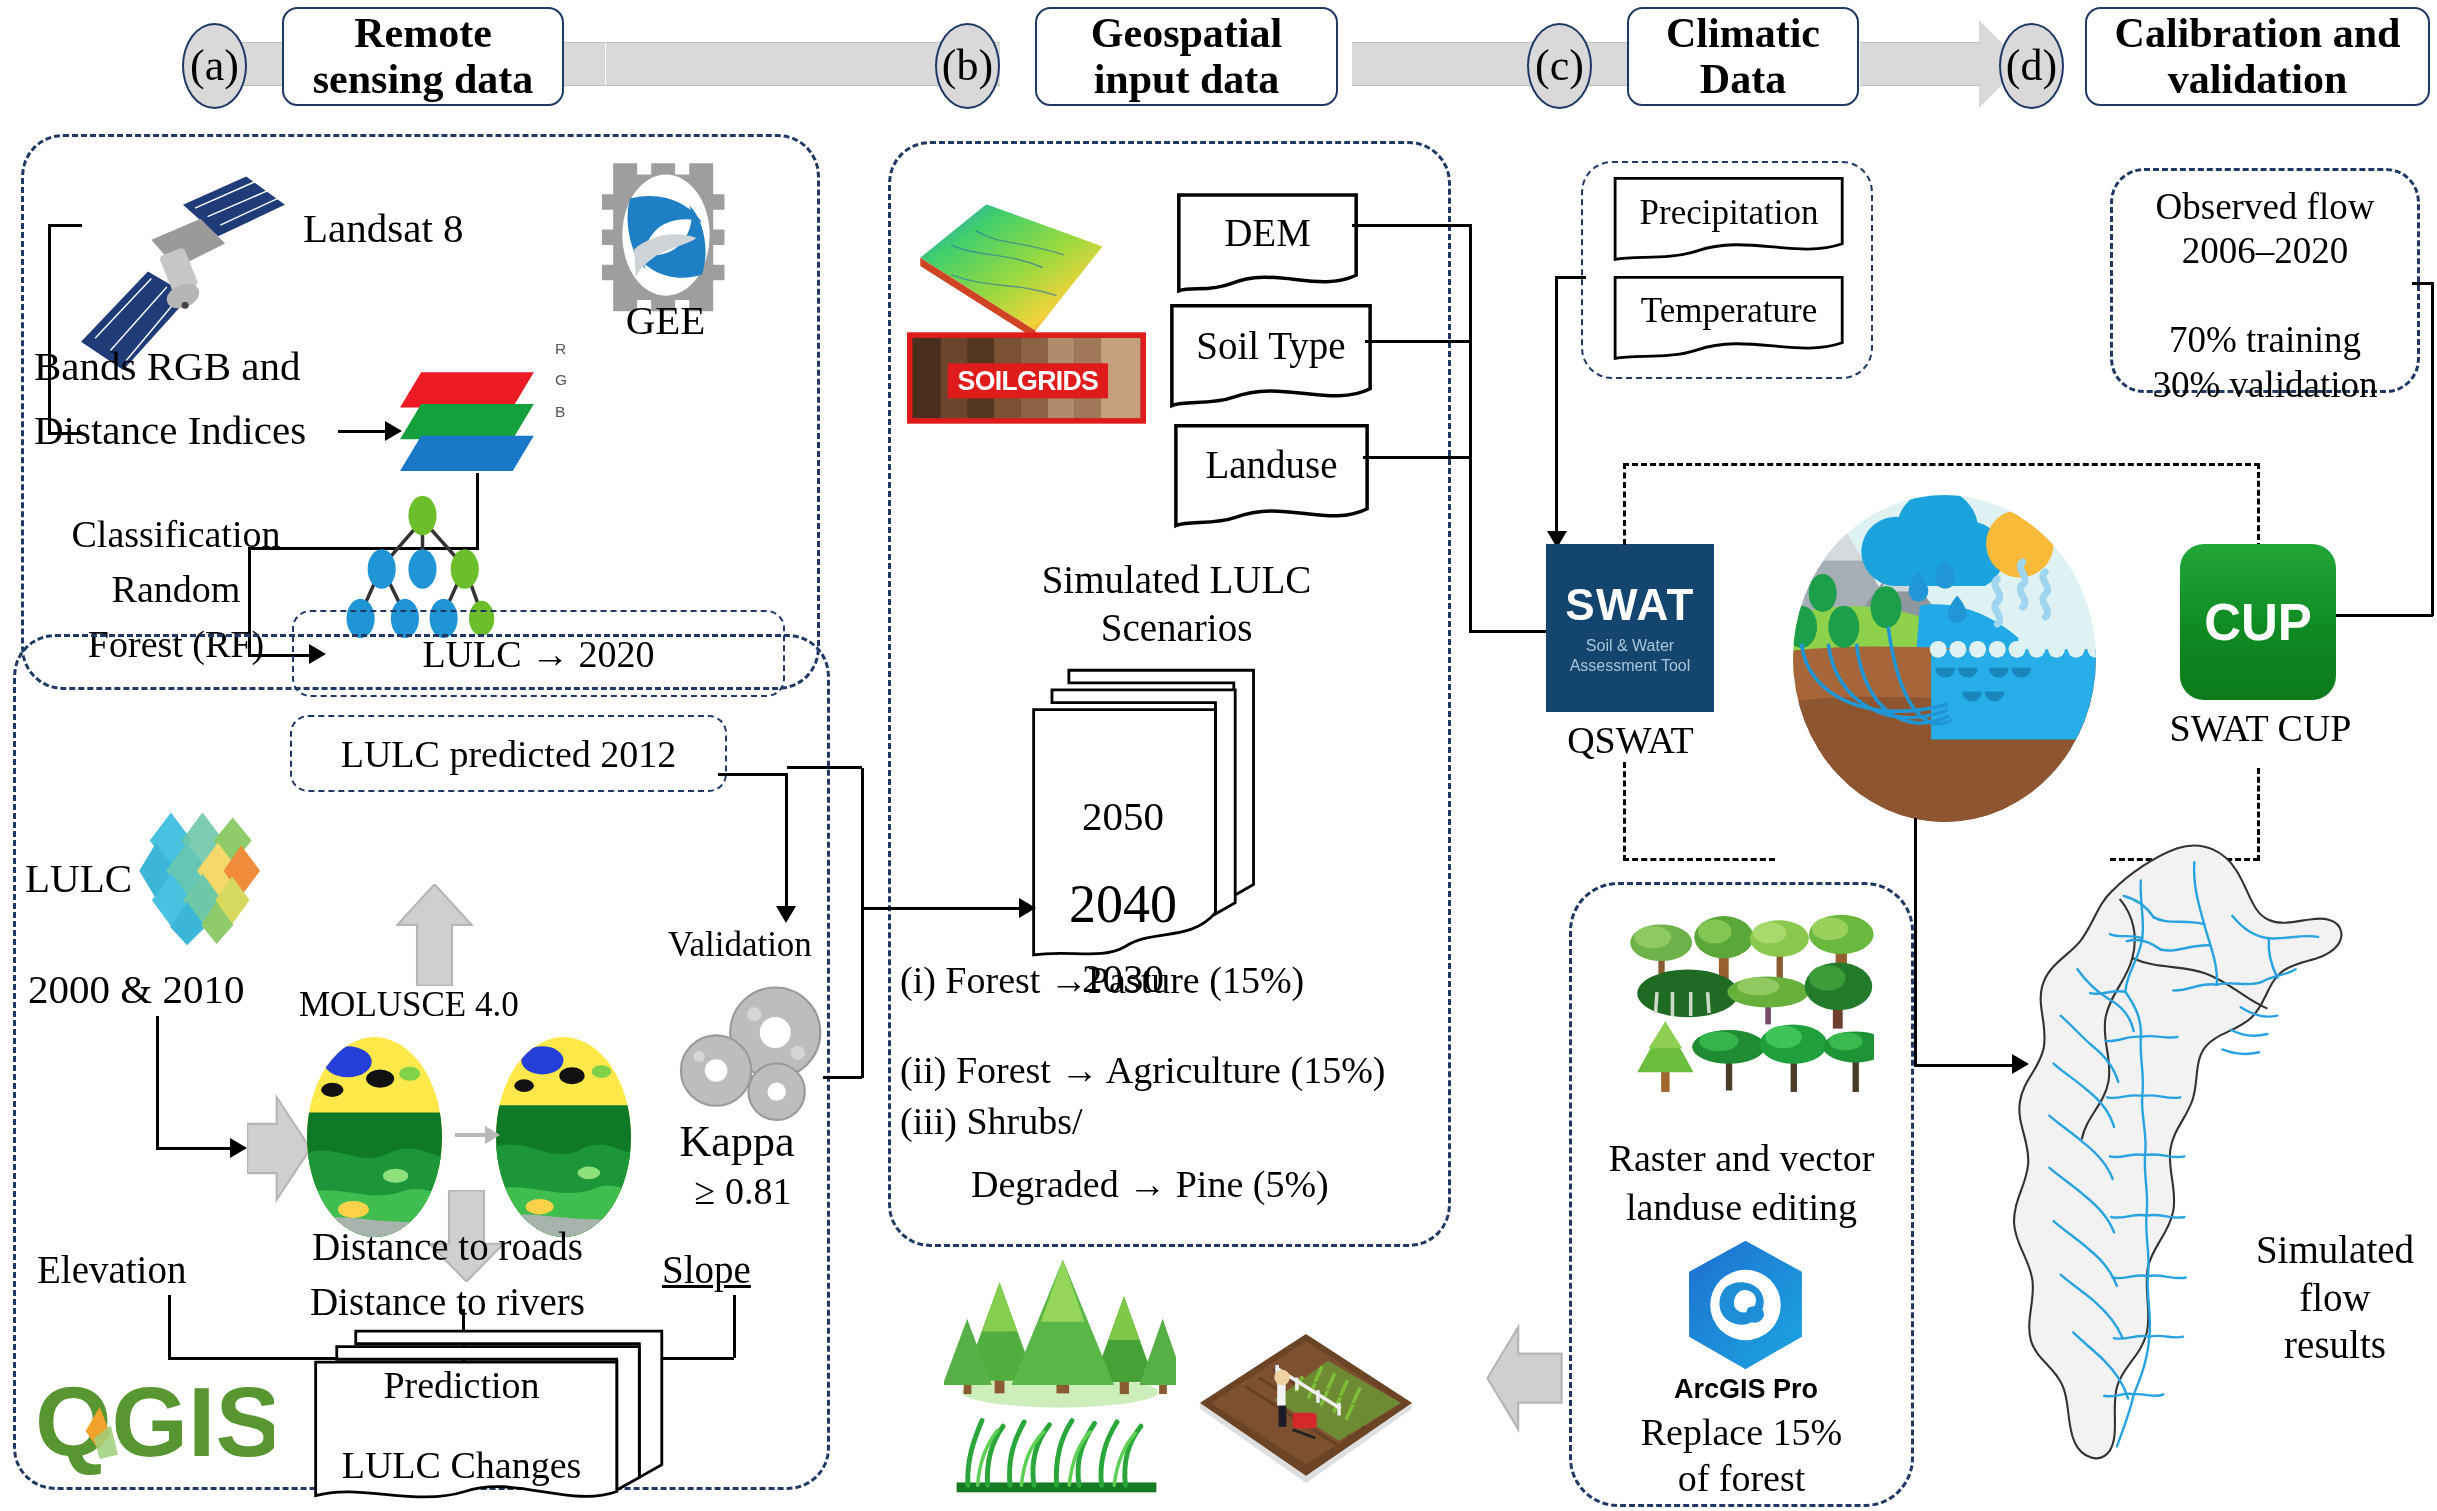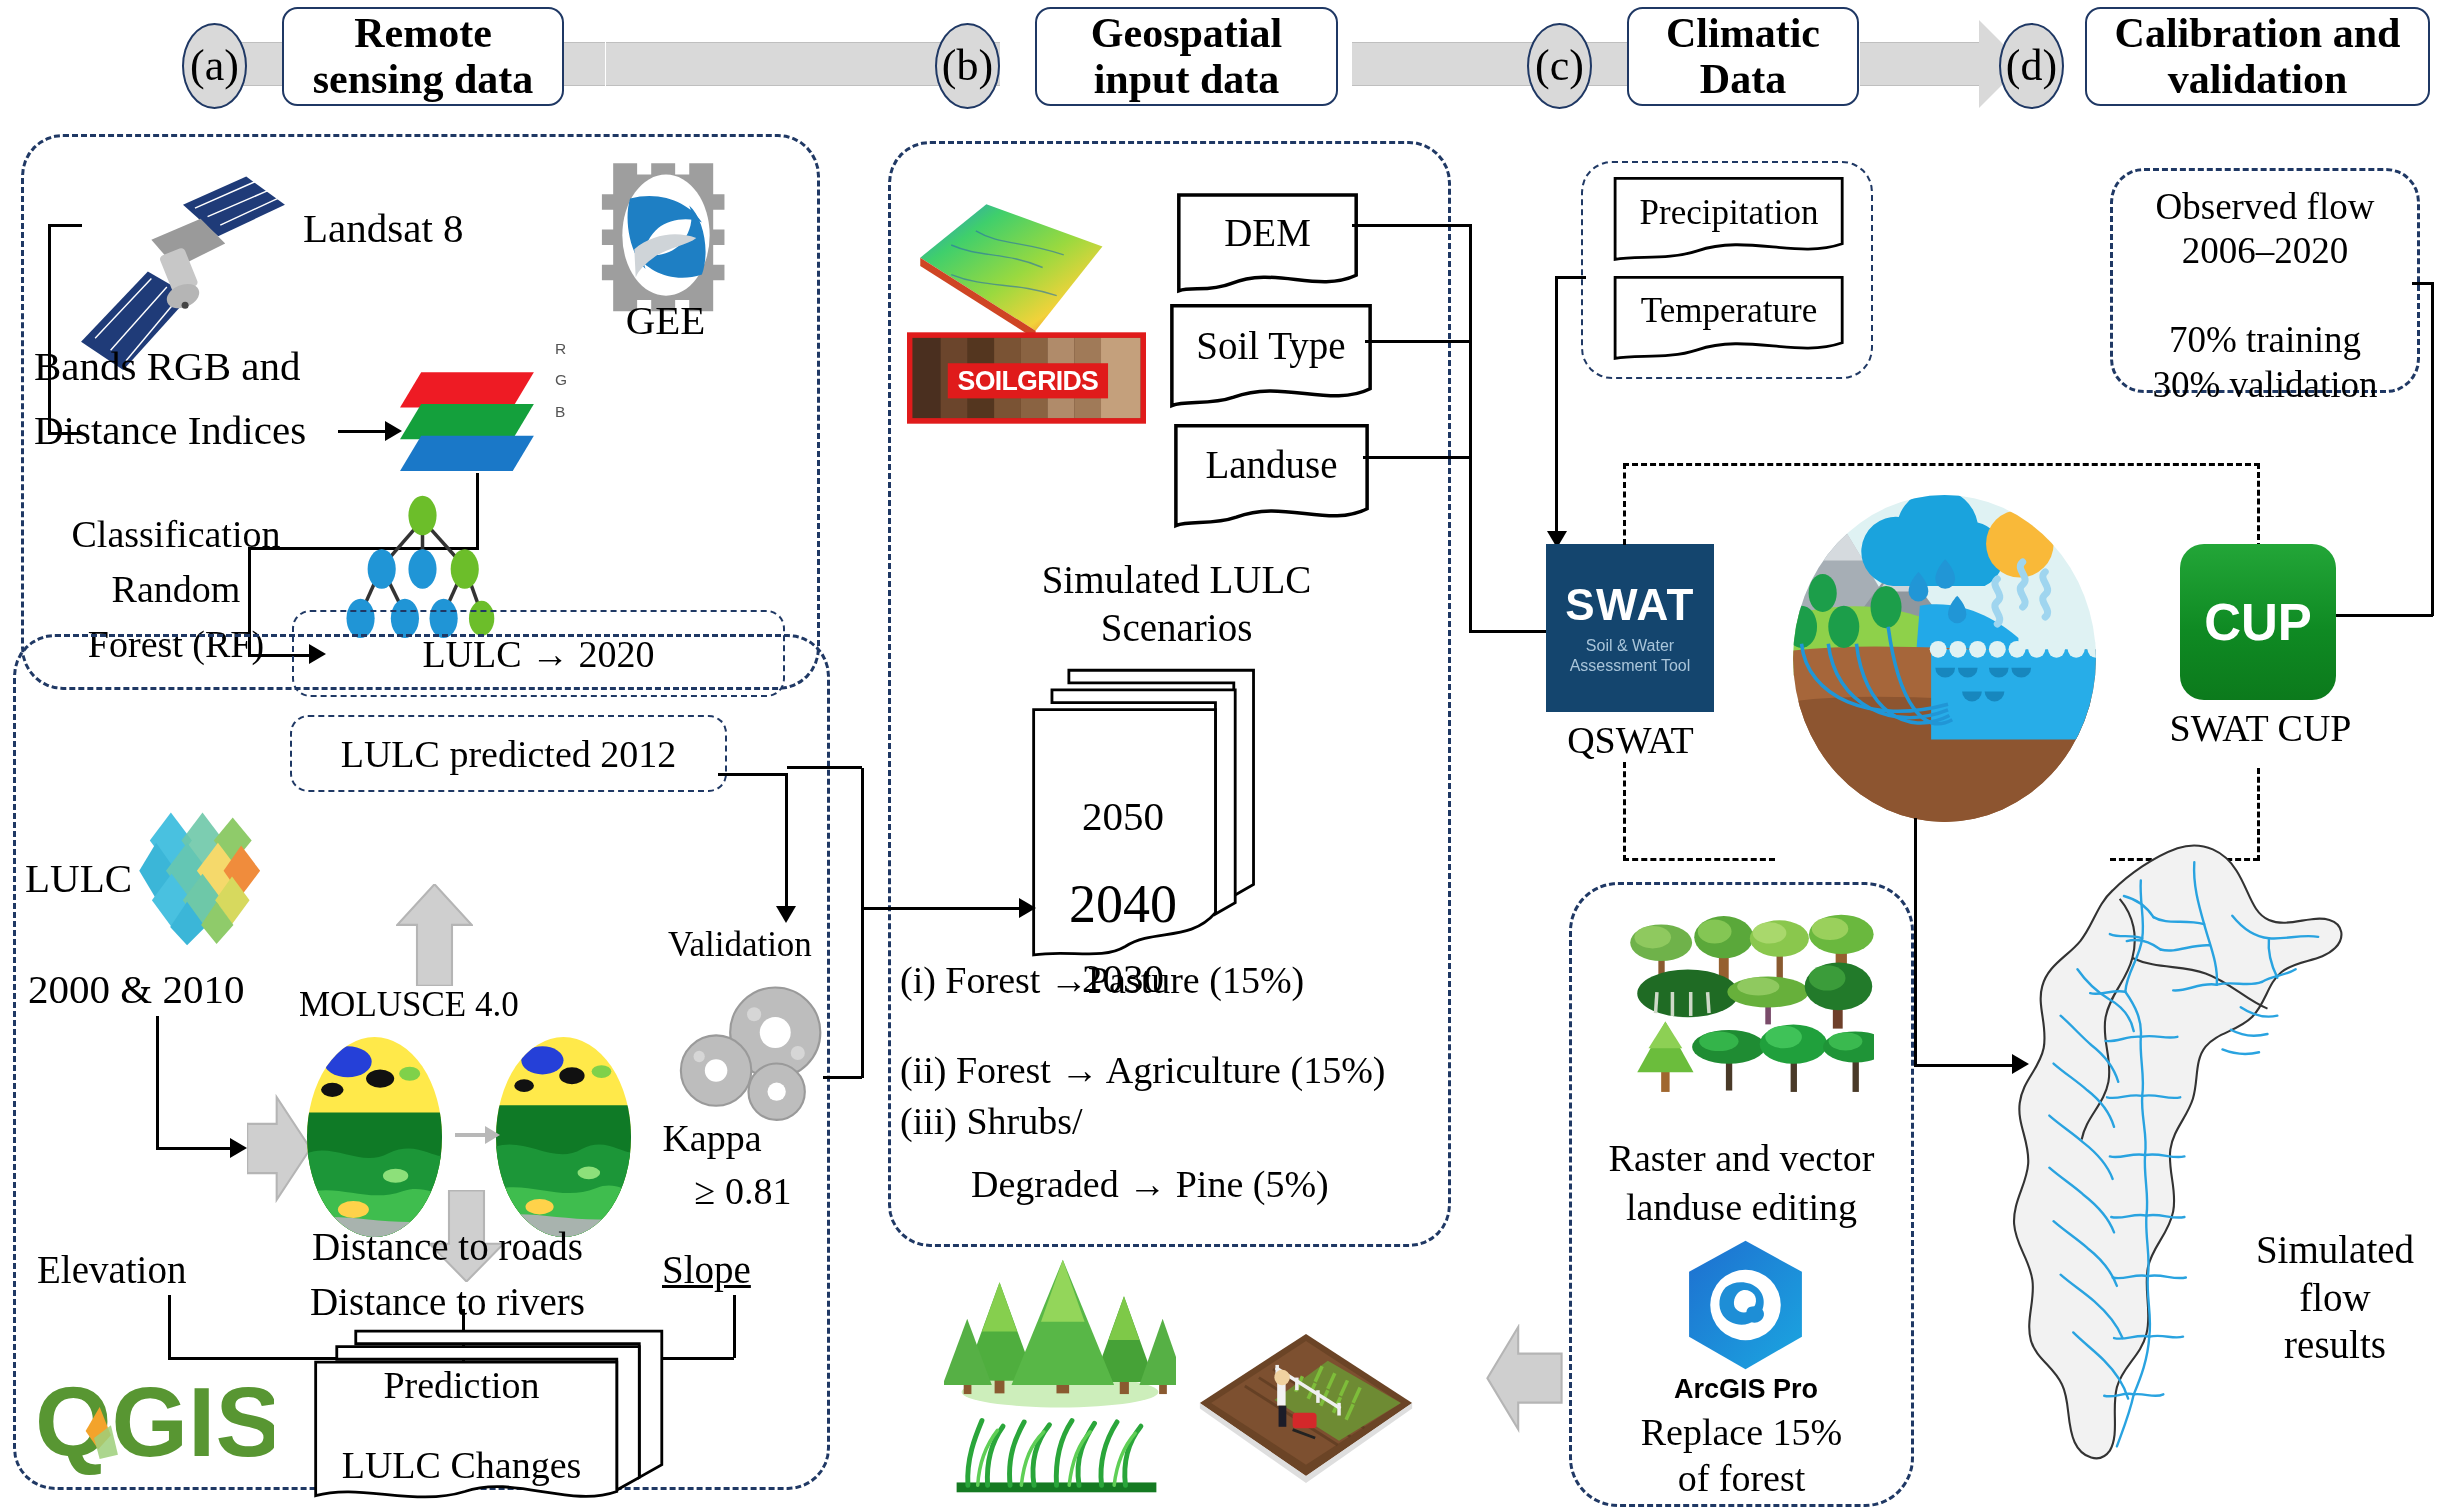--- a/index.html
+++ b/index.html
@@ -236,21 +236,21 @@
       <circle cx="148" cy="66" r="22"></circle>
       <circle cx="64" cy="120" r="16"></circle>
       <circle cx="150" cy="150" r="13"></circle>
     </g>
   <g fill="#d6d6d6">
       <circle cx="118" cy="40" r="10"></circle>
       <circle cx="180" cy="95" r="10"></circle>
       <circle cx="40" cy="100" r="8"></circle>
     </g>
 </svg>
-<div class="txt ctr" style="left:631px;top:1116px;width:162px;font-size:38px;">Kappa</div>
+<div class="txt ctr" style="left:656px;top:1116px;width:162px;font-size:44px;">Kappa</div>
 <div class="txt ctr" style="left:662px;top:1169px;width:162px;font-size:38px;">≥ 0.81</div>
 
 <div class="ln lnv" style="left:156px;top:1016px;height:134px;"></div>
 <div class="ln lnh" style="left:156px;top:1147px;width:76px;"></div>
 <div class="arrowR" style="left:230px;top:1138px;"></div>
 <svg class="gArrowRight" style="left:247px;top:1093px;" width="65" height="111" viewBox="0 0 92 158">
   <polygon points="0,44 42,44 42,6 90,79 42,152 42,114 0,114" fill="#cfcfcf" stroke="#b5b5b5" stroke-width="3"></polygon>
 </svg>
 
 <svg class="abs" style="left:304px;top:1035px;" width="141" height="204" viewBox="0 0 200 290">

